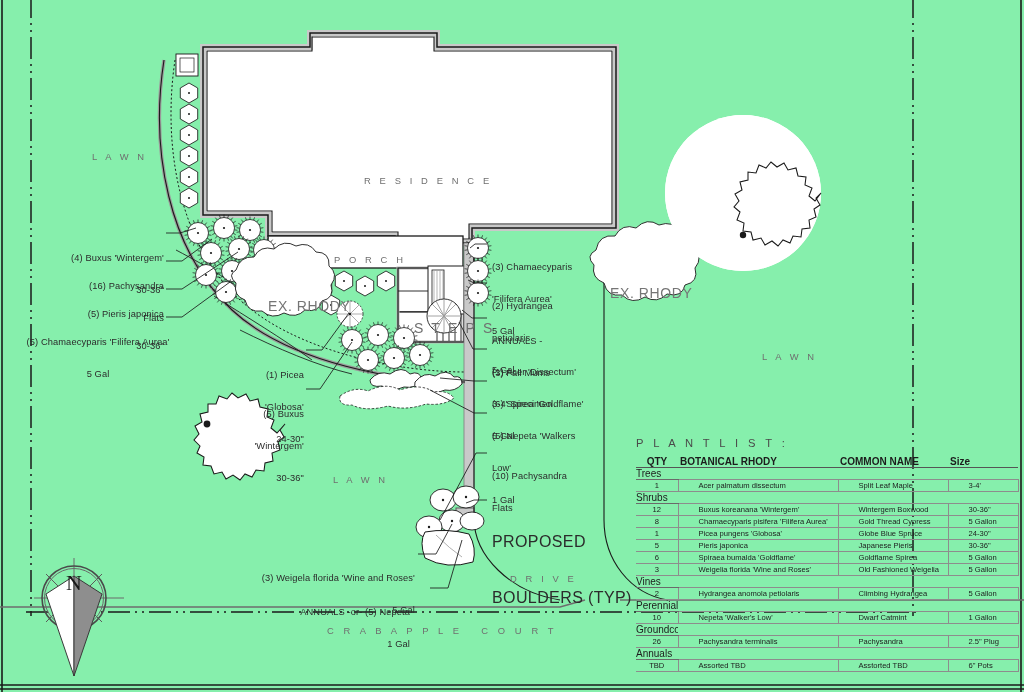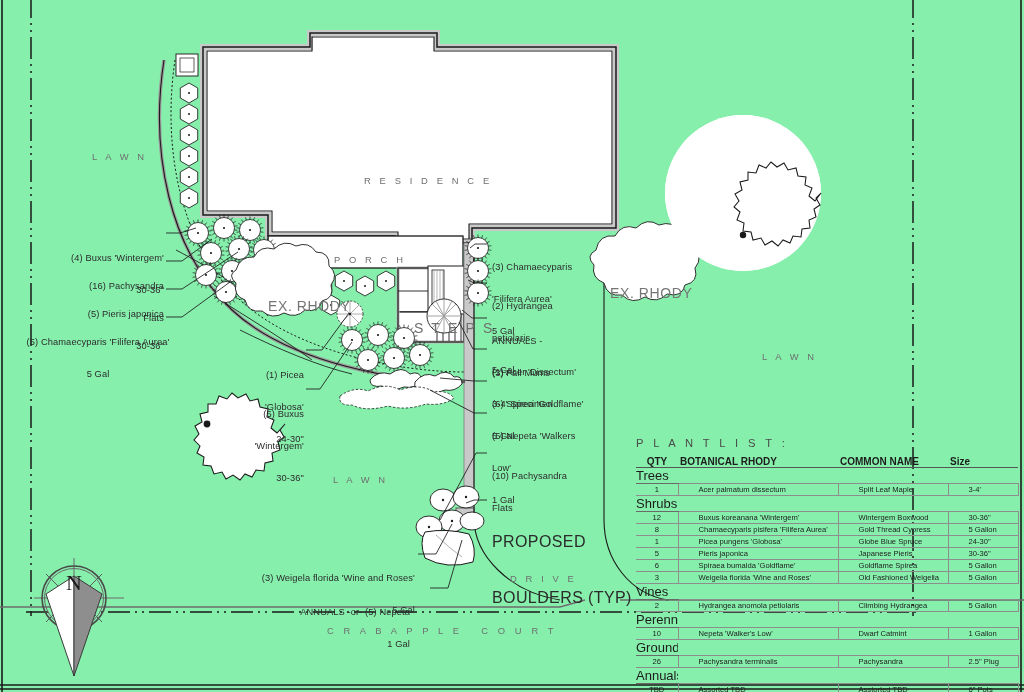--- a/index.html
+++ b/index.html
@@ -93,21 +93,21 @@
   table.pl th.qty { text-align: center; }
   col.c-qty  { width: 42px; }
   col.c-bot  { width: 160px; }
   col.c-com  { width: 110px; }
   col.c-size { width: 70px; }
 
   tr.grp td {
     border: none;
     border-bottom: 1.1px solid #6a6a6a;
     font-weight: normal;
-    font-size: 13px;
+    font-size: 10px;
     padding-left: 0px;
     color: #1c1c1c;
     height: 11px;
   }
   tr.grp td.gap { border-bottom: none; }
 
   tr.item td {
     border: 1px solid #8d8d8d;
   }
   tr.item td.qty {

